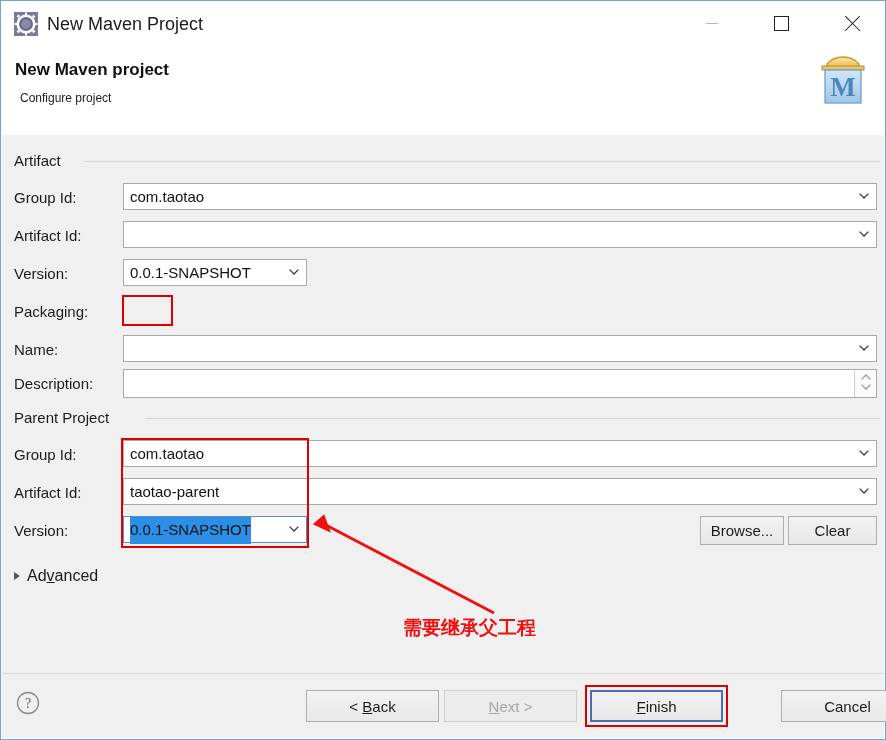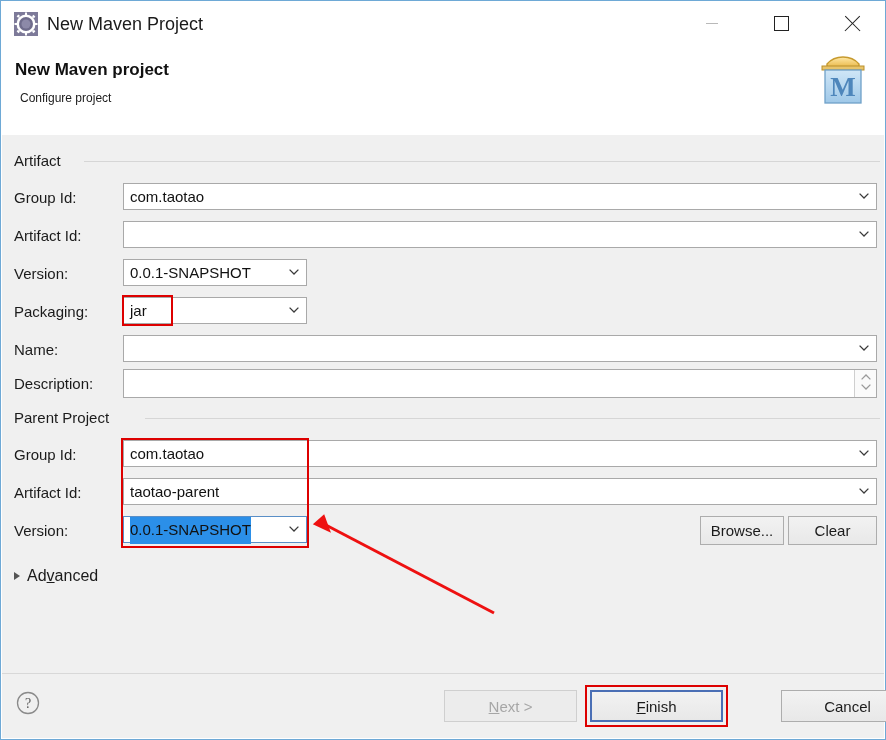--- a/index.html
+++ b/index.html
@@ -243,26 +243,20 @@
 
     <div class="row-label" style="left:12px;top:130px;">Version:</div>
     <div class="field combo" style="left:121px;top:124px;width:184px;">
       <span class="val">0.0.1-SNAPSHOT</span>
       <svg class="chev" viewBox="0 0 10 6">
         <path d="M0.6 0.6 L5 5 L9.4 0.6" fill="none" stroke="#3b3b3b" stroke-width="1.3"></path>
       </svg>
     </div>
 
     <div class="row-label" style="left:12px;top:168px;">Packaging:</div>
-    <div class="field combo" style="left:121px;top:162px;width:184px;">
-      <span class="val">jar</span>
-      <svg class="chev" viewBox="0 0 10 6">
-        <path d="M0.6 0.6 L5 5 L9.4 0.6" fill="none" stroke="#3b3b3b" stroke-width="1.3"></path>
-      </svg>
-    </div>
     <div class="annot-rect" style="left:120px;top:160px;width:51px;height:31px;"></div>
 
     <div class="row-label" style="left:12px;top:206px;">Name:</div>
     <div class="field combo" style="left:121px;top:200px;width:754px;">
       <span class="val"></span>
       <svg class="chev" viewBox="0 0 10 6">
         <path d="M0.6 0.6 L5 5 L9.4 0.6" fill="none" stroke="#3b3b3b" stroke-width="1.3"></path>
       </svg>
     </div>
 
@@ -318,30 +312,34 @@
     <div class="advanced">
       <span class="tri"></span>
       <span><span>Ad</span><span class="mn">v</span><span>anced</span></span>
     </div>
 
     <svg class="arrow-svg" width="884" height="606">
       <line x1="492" y1="478" x2="320" y2="388" stroke="#ee1111" stroke-width="3"></line>
       <polygon points="312,384 332,384 326,398" fill="#ee1111" transform="rotate(205 322 389)"></polygon>
     </svg>
 
+    <div class="annot-text" style="left:401px;top:480px;">需要继承父工程</div>
   </div>
 
   <div class="footer">
     <span class="help-icon">
       <svg width="26" height="26" viewBox="0 0 26 26">
         <circle cx="13" cy="13" r="10.5" fill="none" stroke="#8a8a8a" stroke-width="1.3"></circle>
         <text x="13" y="18" font-family="Liberation Serif, serif" font-size="14" fill="#5a5a5a" text-anchor="middle">?</text>
       </svg>
     </span>
 
+    <div class="btn" style="left:304px;top:16px;width:133px;height:32px;">
+      <span><span>&lt; </span><span class="mn">B</span><span>ack</span></span>
+    </div>
 
     <div class="btn disabled" style="left:442px;top:16px;width:133px;height:32px;">
       <span><span></span><span class="mn">N</span><span>ext &gt;</span></span>
     </div>
 
     <div class="btn default" style="left:588px;top:16px;width:133px;height:32px;">
       <span><span></span><span class="mn">F</span><span>inish</span></span>
     </div>
     <div class="annot-rect" style="left:583px;top:11px;width:143px;height:42px;"></div>
 

